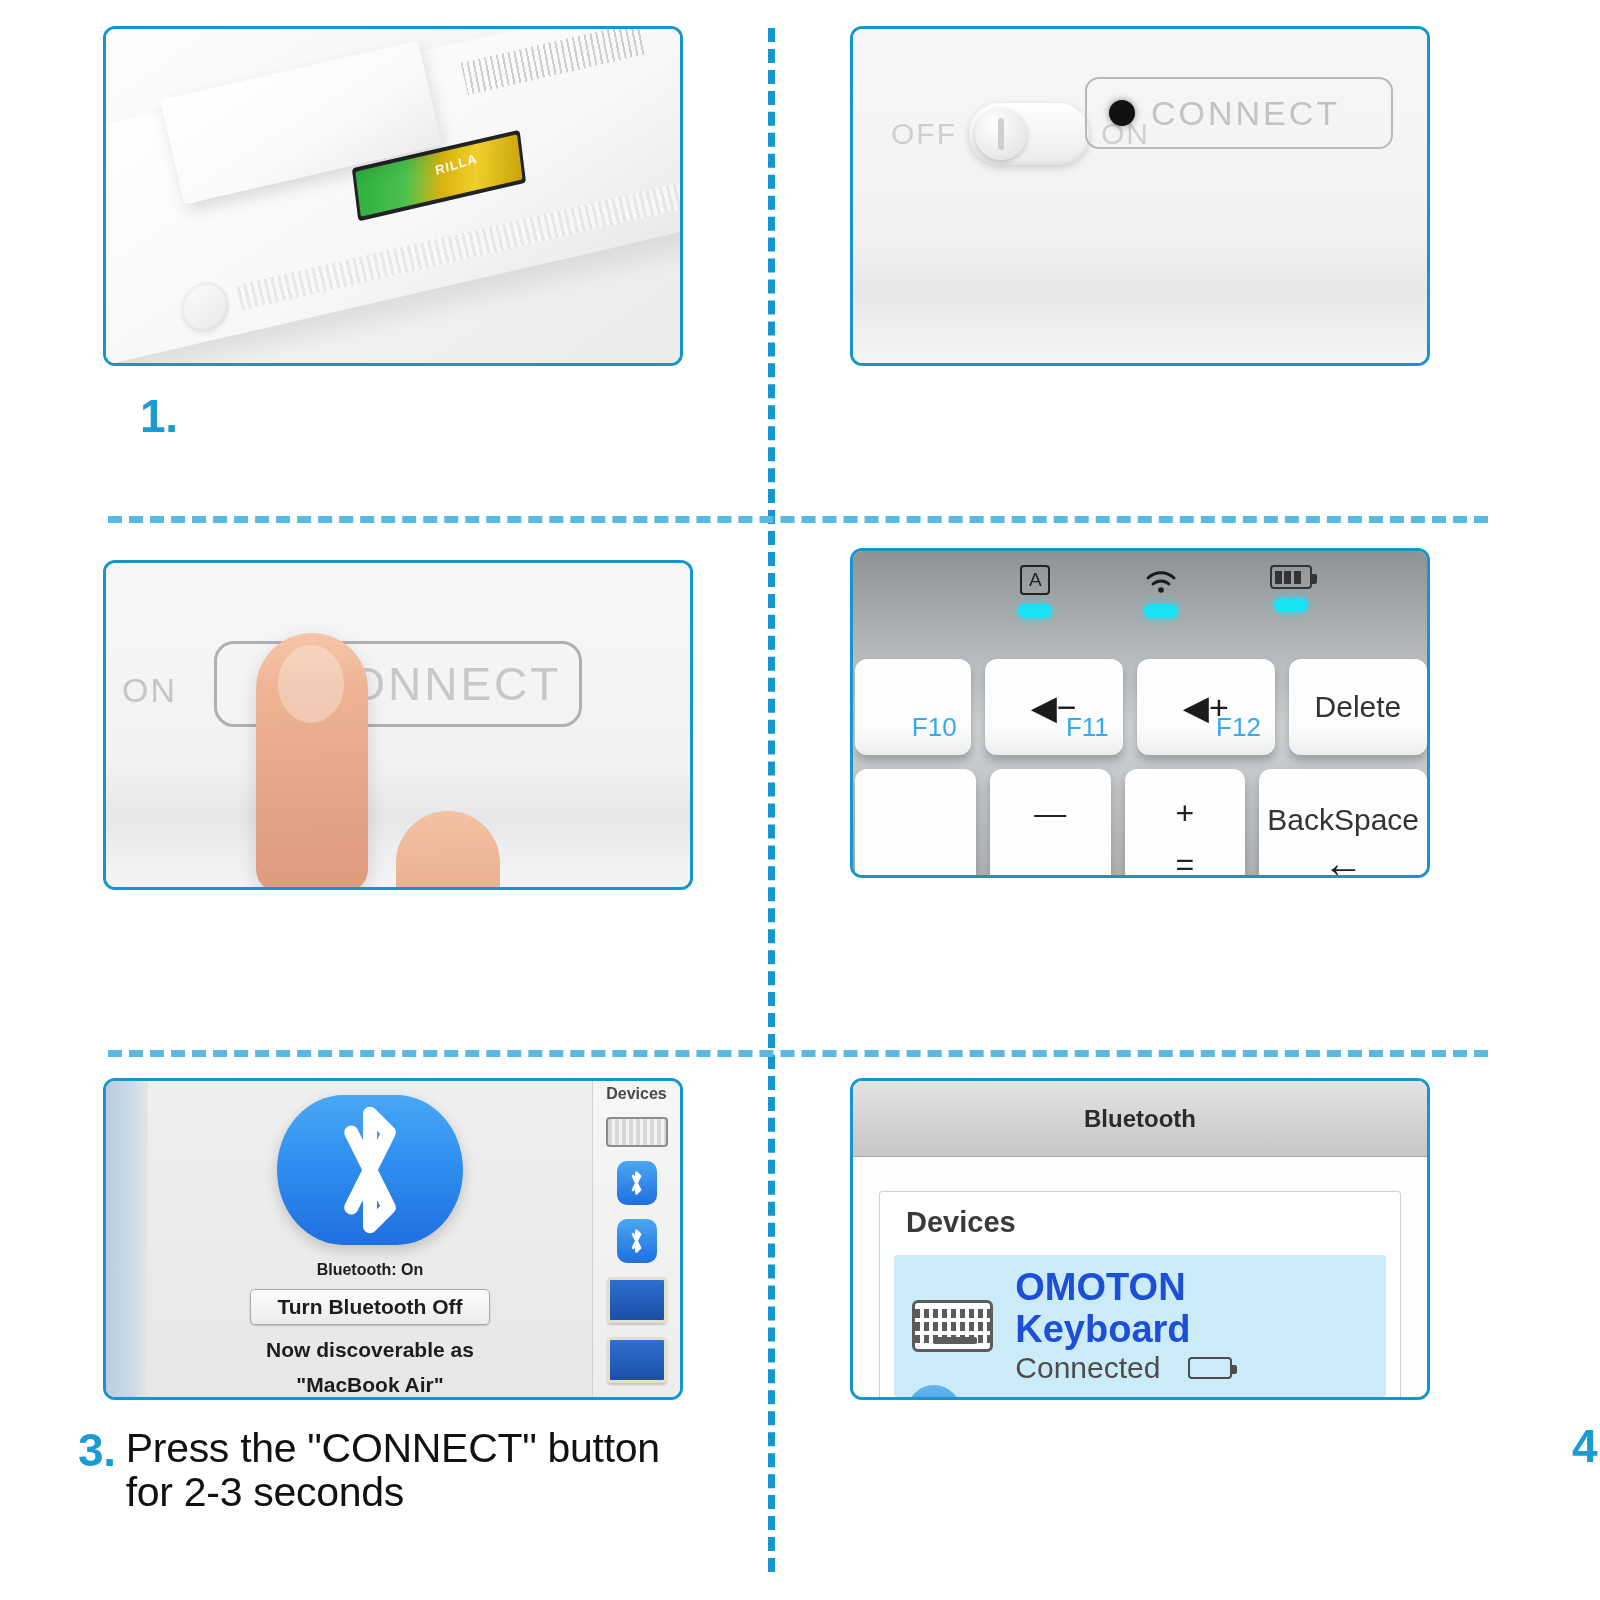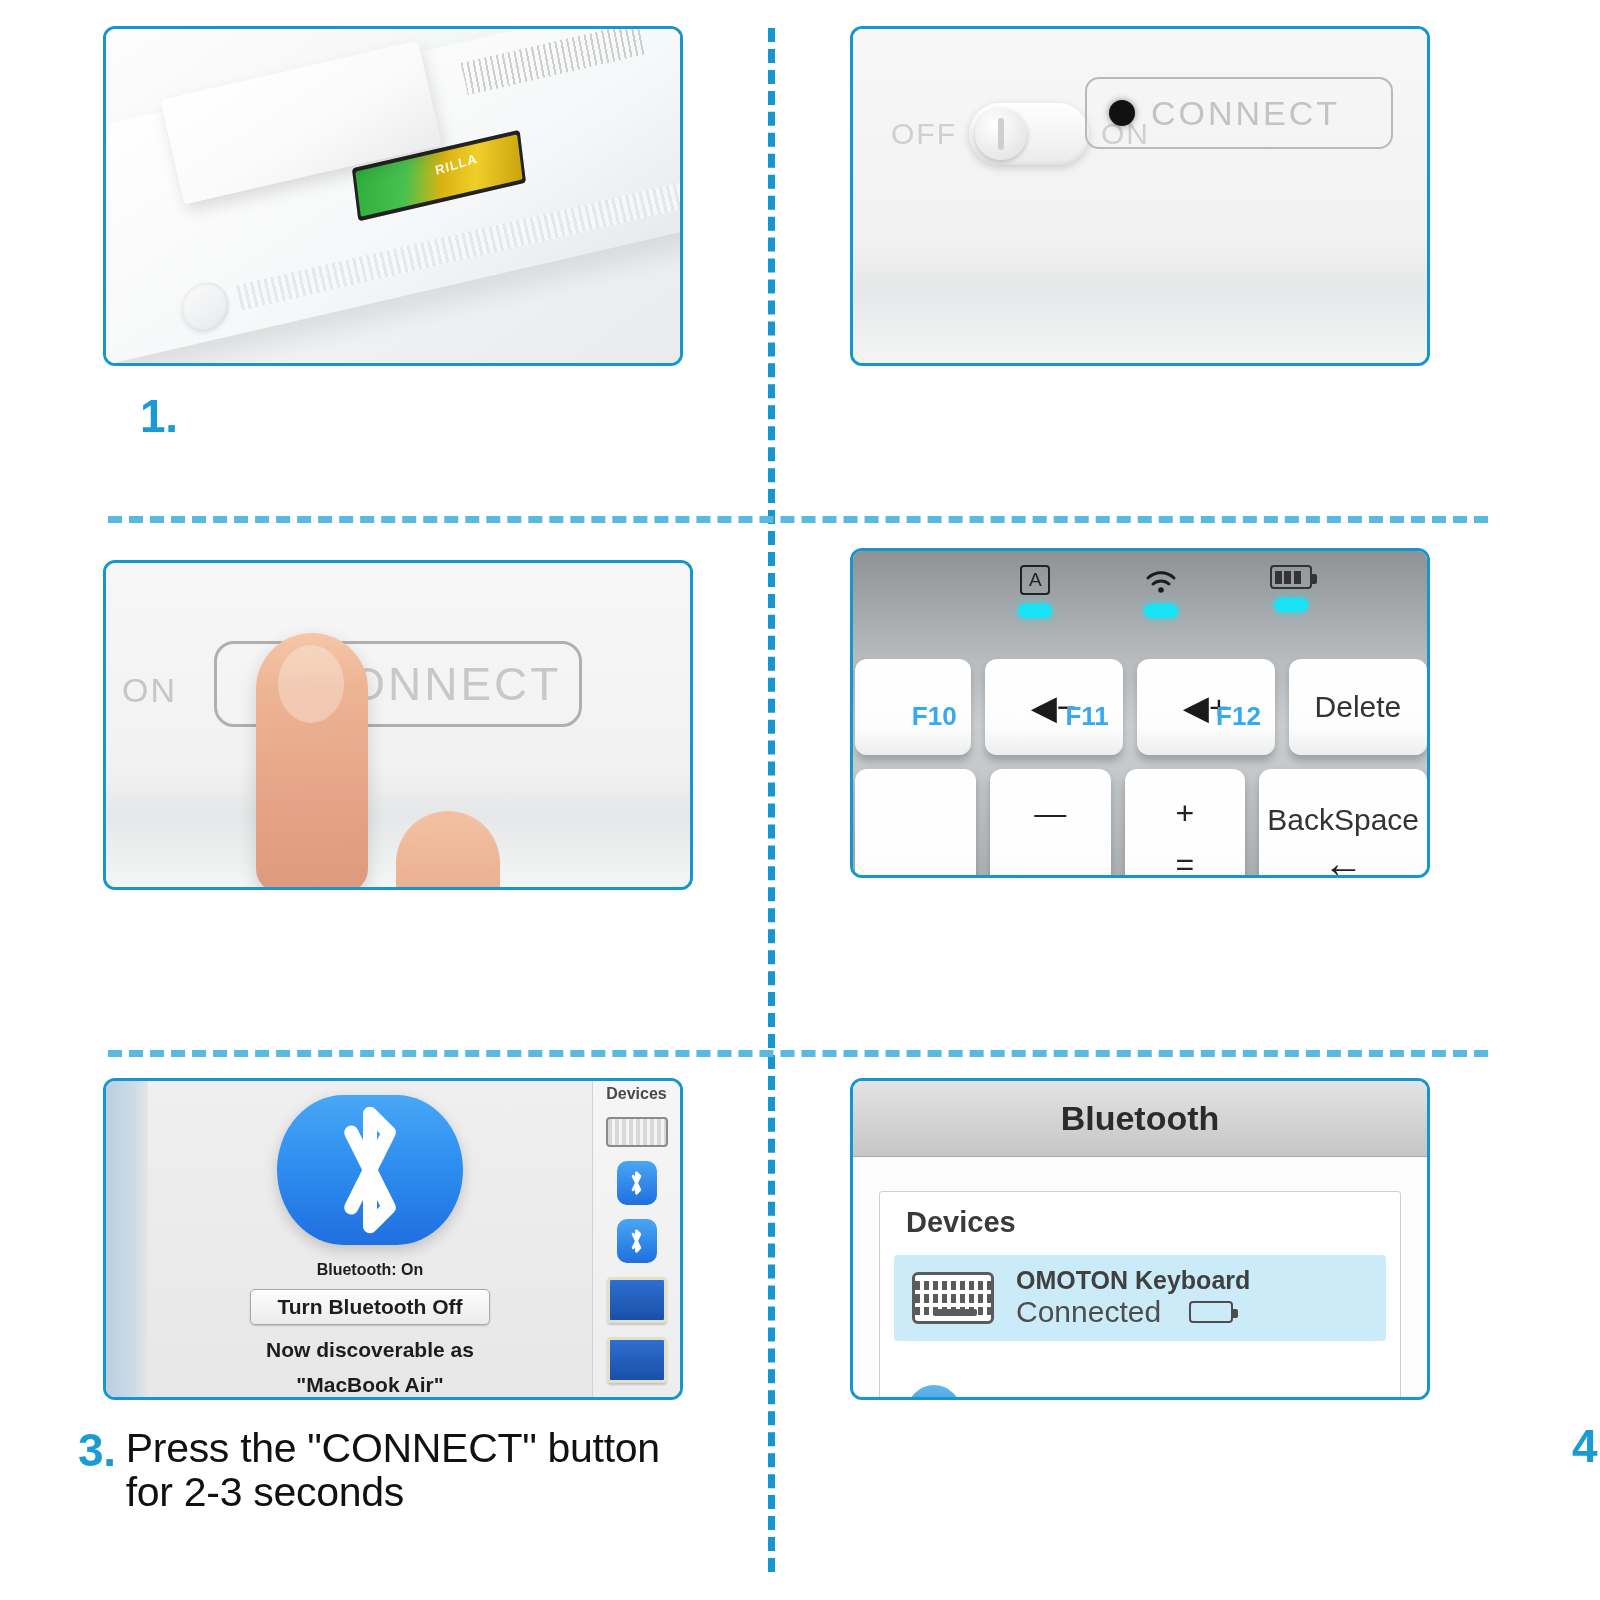--- a/index.html
+++ b/index.html
@@ -274,22 +274,22 @@
   .key {
     position: relative;
     background: linear-gradient(180deg,#ffffff 0%,#fdfdfd 72%,#eceded 100%);
     border-radius: 12px;
     box-shadow: 0 6px 9px rgba(0,0,0,.22);
     height: 96px;
     display: flex; align-items: center; justify-content: center;
     color: #222;
   }
   .key .fn {
-    position: absolute; right: 14px; bottom: 23px;
-    color: #36a9ef; font-size: 26px; font-weight: bold;
+    position: absolute; right: 14px; bottom: 12px;
+    color: #36a9ef; font-size: 26px;
   }
   .key .glyph { font-size: 34px; color: #1b1b1b; }
   .key .dual {
     display: flex; flex-direction: column; align-items: center;
     justify-content: center; gap: 14px; font-size: 32px;
   }
   .key.w1 { width: 134px; }
   .key.w2 { width: 160px; }
   .key.w3 { width: 186px; text-align: right; }
   .key.r2k { height: 140px; }
@@ -353,21 +353,21 @@
     box-shadow: 0 2px 2px rgba(0,0,0,.18);
   }
 
   
   .mac6 { position: absolute; inset: 0; background: #fdfdfd; }
   .mac6-title {
     height: 76px;
     background: linear-gradient(180deg,#e3e3e3 0%,#d4d4d4 52%,#c6c6c6 100%);
     border-bottom: 1px solid #a9a9a9;
     display: flex; align-items: center; justify-content: center;
-    font-size: 34px; font-weight: bold; color: #2b2b2b;
+    font-size: 24px; font-weight: bold; color: #2b2b2b;
   }
   .mac6-body { position: relative; padding: 34px 26px 0 26px; }
   .mac6-list {
     border: 1px solid #cfcfcf; border-radius: 3px;
     background: #ffffff;
     padding: 14px 0 0 0;
     height: 222px;
   }
   .mac6-devhdr {
     font-size: 29px; font-weight: bold; color: #3a3a3a;
@@ -387,21 +387,21 @@
       repeating-linear-gradient(90deg,#5b5b5b 0 5px,transparent 5px 9px) 0 6px/100% 9px no-repeat,
       repeating-linear-gradient(90deg,#5b5b5b 0 5px,transparent 5px 9px) 0 19px/100% 9px no-repeat,
       repeating-linear-gradient(90deg,#5b5b5b 0 5px,transparent 5px 9px) 0 32px/100% 8px no-repeat,
       #ffffff;
     position: relative;
   }
   .row-kb::after {
     content: ""; position: absolute; left: 18px; bottom: 5px;
     width: 44px; height: 7px; background: #5b5b5b; border-radius: 2px;
   }
-  .row-name { font-size: 25px; font-weight: bold; color: #404040; line-height: 1.1; }
+  .row-name { font-size: 38px; font-weight: bold; color: #1d4ed8; line-height: 1.1; }
   .row-sub {
     font-size: 30px; color: #4d4d4d;
     display: flex; align-items: center; gap: 28px;
   }
   .row-batt {
     width: 44px; height: 22px; border: 2.5px solid #4d4d4d; border-radius: 4px;
     position: relative;
   }
   .row-batt::after {
     content: ""; position: absolute; right: -7px; top: 6px;

